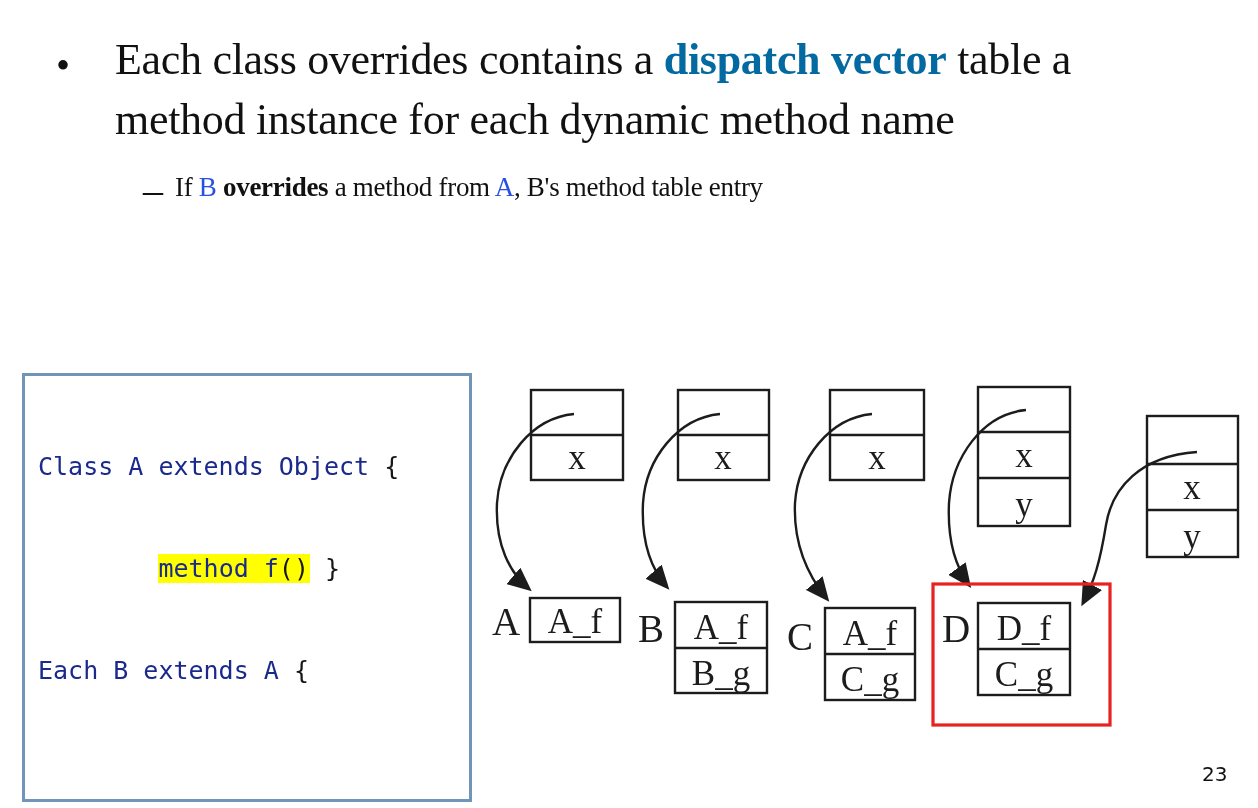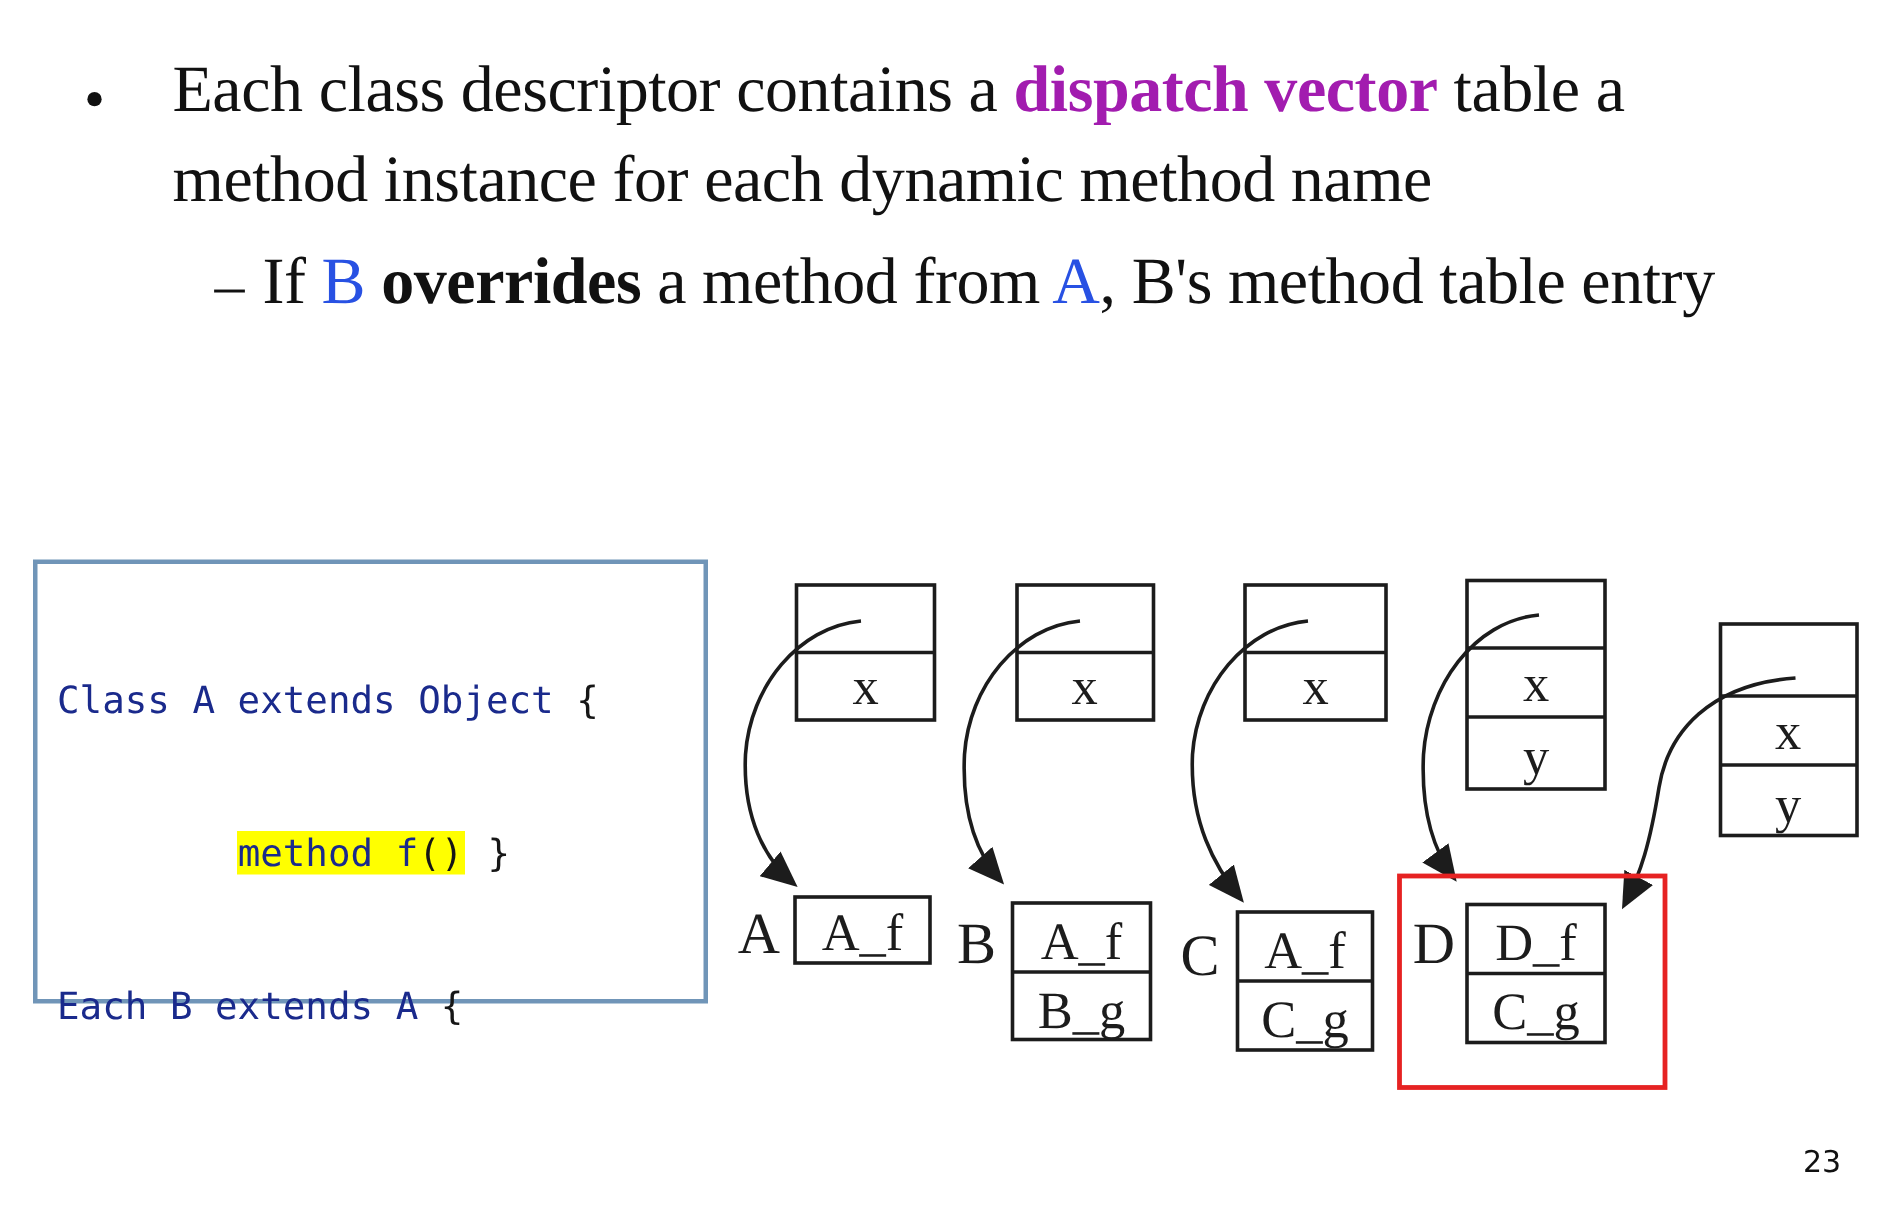--- a/index.html
+++ b/index.html
@@ -14,29 +14,29 @@
   .bullet1-text {
     position: absolute; left: 115px; top: 30px; width: 1130px;
     font-size: 44px; line-height: 60px; letter-spacing: -0.3px;
   }
   .bullet2-marker {
     position: absolute; left: 143px; top: 162px;
     font-size: 40px; line-height: 55px;
   }
   .bullet2-text {
     position: absolute; left: 175px; top: 160px; width: 1060px;
-    font-size: 44px; line-height: 55px; letter-spacing: -0.3px;
+    font-size: 27px; line-height: 55px; letter-spacing: -0.3px;
   }
-  .red-bold  { color: #a21caf; font-weight: bold; }
+  .red-bold  { color: #0369a1; font-weight: bold; }
   .blue      { color: #2851e3; }
   .bold      { font-weight: bold; }
 
   
   .code-box {
-    position: absolute; left: 22px; top: 373px; width: 450px; height: 296px;
+    position: absolute; left: 22px; top: 373px; width: 450px; height: 429px;
     border: 3px solid #7095b8; background: #ffffff;
     padding: 6px 0 0 13px;
     font-family: "DejaVu Sans Mono", monospace;
     font-size: 25px; line-height: 34px;
     white-space: pre; color: #111111;
   }
   .code-line { height: 34px; }
   .navy    { color: #1a2a8c; }
   .magenta { color: #bf1fbf; }
   .green   { color: #0a9150; }
@@ -57,21 +57,21 @@
   .page-number {
     position: absolute; left: 1202px; top: 762px;
     font-family: "DejaVu Sans", "Liberation Sans", sans-serif;
     font-size: 20px; color: #111111;
   }
 </style>
 </head>
 <body>
 
 <span class="bullet1-marker">•</span>
-<div class="bullet1-text"><span>Each class descriptor contains a </span><span class="red-bold">dispatch vector</span><span> table a</span><br><span>method instance for each dynamic method name</span></div>
+<div class="bullet1-text"><span>Each class overrides contains a </span><span class="red-bold">dispatch vector</span><span> table a</span><br><span>method instance for each dynamic method name</span></div>
 
 <span class="bullet2-marker">–</span>
 <div class="bullet2-text"><span>If </span><span class="blue">B</span><span> </span><span class="bold">overrides</span><span> a method from </span><span class="blue">A</span><span>, B's method table entry</span><br></div>
 
 <div class="code-box">
   <div class="code-line"><span class="navy">Class A extends Object </span><span class="black">{</span></div>
   <div class="code-line"><span>        </span><span class="hl"><span class="navy">method f</span><span class="black">()</span></span><span class="black"> }</span></div>
   <div class="code-line"><span class="navy">Each B extends A </span><span class="black">{</span></div>
   
   

